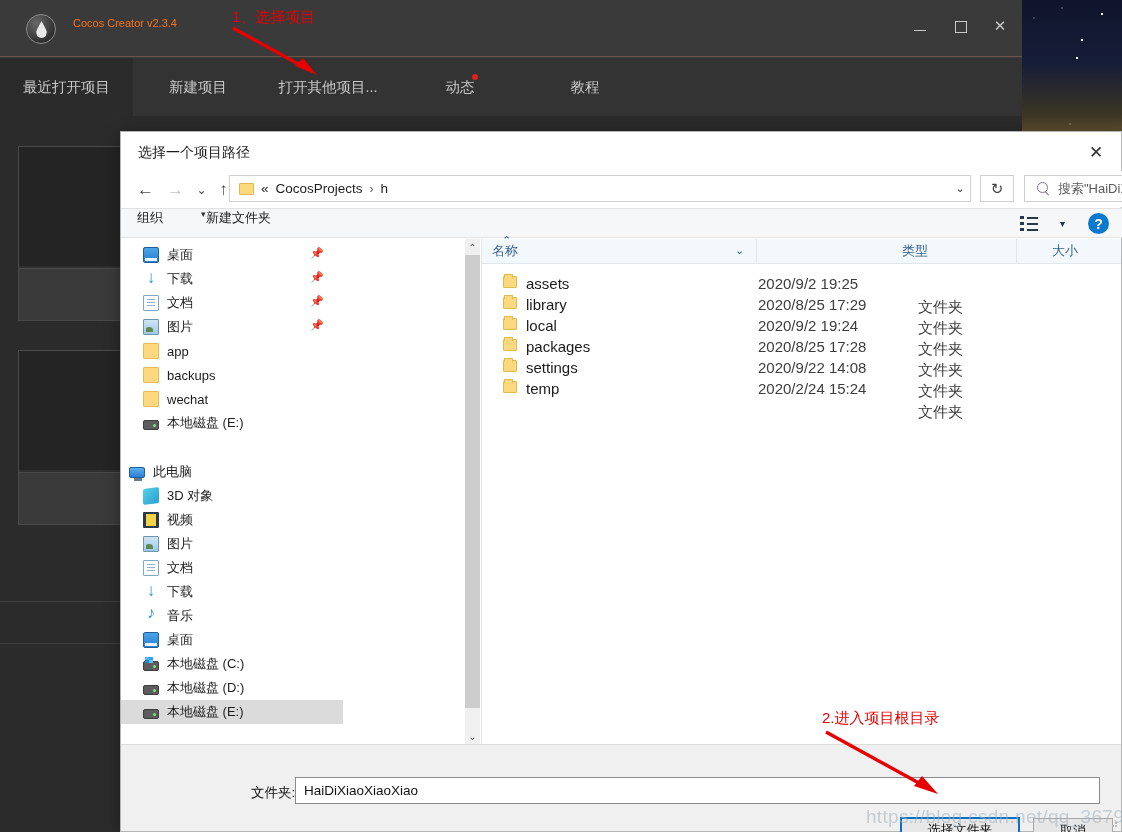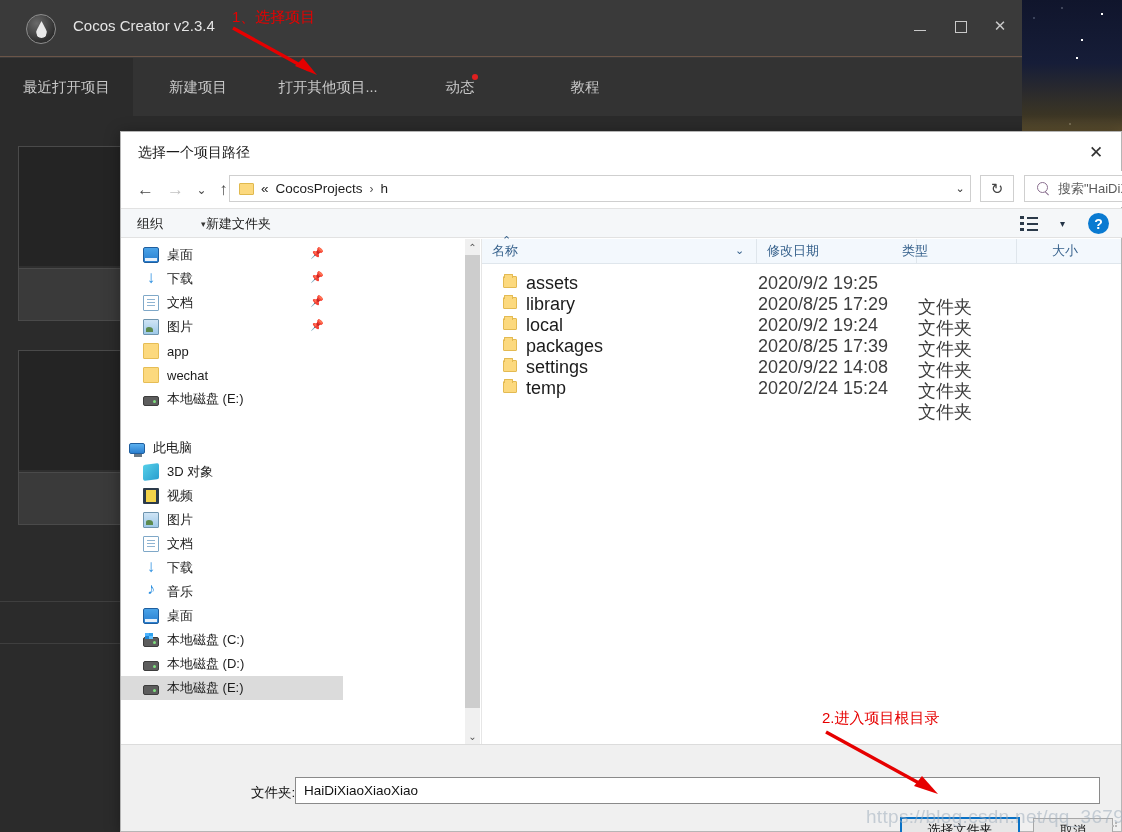--- a/index.html
+++ b/index.html
@@ -57,21 +57,21 @@
     border: 1px solid #8d8d8d;
   }
   .logo::after {
     content: ""; position: absolute; left: 9px; top: 6px; width: 11px; height: 17px;
     background: #e9e9e9;
     border-radius: 50% 50% 50% 50% / 72% 72% 28% 28%;
     clip-path: polygon(50% 0%, 100% 62%, 85% 100%, 15% 100%, 0% 62%);
   }
   .app-title {
     position: absolute; left: 73px; top: 17px;
-    font-size: 15px; color: #e5e5e5;
+    font-size: 11px; color: #f97316;
   }
   .win-btns {
     position: absolute; right: 14px; top: 18px;
     display: flex; gap: 24px; align-items: center;
   }
   .win-btn { width: 16px; height: 16px; position: relative; cursor: default; }
   .win-btn .glyph { position:absolute; inset:0; color:#c9c9c9; font-size: 15px; line-height: 16px; text-align:center; }
   .win-min::after { content:""; position:absolute; left:2px; bottom:3px; width:12px; height:1px; background:#c9c9c9; }
   .win-max::after { content:""; position:absolute; left:3px; top:3px; width:10px; height:10px; border:1px solid #c9c9c9; }
 
@@ -222,21 +222,21 @@
     content:""; position:absolute; left:8px; top:9px; width:5px; height:1.3px;
     background:#8a6f8f; transform:rotate(45deg); transform-origin:left center;
   }
   .dlg-search span { font-size:13px; color:#5a5a5a; margin-left:8px; }
 
   .dlg-toolbar {
     position:absolute; left:0; top:76px; width:1002px; height:30px;
     background:#f5f7f9; border-top:1px solid #e2e2e2; border-bottom:1px solid #e2e2e2;
   }
   .tb-item {
-    position:absolute; top:0; height:29px; display:flex; align-items:center;
+    position:absolute; top:0; height:29px; display:flex; 
     font-size:13px; color:#1b1b1b;gap:32px;
   }
   .tb-caret { font-size:9px; margin-left:6px; color:#333; }
   .view-icon {
     position:absolute; right:85px; top:7px; width:18px; height:15px;
   }
   .view-icon i { position:absolute; background:#2b3a4a; }
   .view-caret { position:absolute; right:58px; top:9px; font-size:10px; color:#243447; }
   .help-btn {
     position:absolute; right:14px; top:4px; width:21px; height:21px;
@@ -301,21 +301,21 @@
     position:absolute; left:360px; top:107px; right:0; bottom:87px;
     background:#fff; border-left:1px solid #e6e6e6;
   }
   .fl-header { position:absolute; left:0; top:0; right:0; height:25px; background:#f3f8fd; border-bottom:1px solid #dfe6ec; }
   .fl-col {
     position:absolute; top:0; height:24px; display:flex; align-items:center;
     font-size:13px; color:#36618c; border-right:1px solid #dfe6ec; padding-left:10px;
   }
   .sort-caret { position:absolute; left:20px; top:-5px; font-size:11px; color:#36618c; }
   .col-chev { position:absolute; left:253px; top:5px; font-size:11px; color:#36618c; }
-  .fl-row { position:absolute; left:0; right:0; height:21px; display:flex; align-items:center; font-size:18px; color:#1b1b1b; }
+  .fl-row { position:absolute; left:0; right:0; height:21px; display:flex; align-items:center; font-size:15px; color:#1b1b1b; }
   .fl-fico { position:absolute; left:21px; top:3px; width:14px; height:12px; background:#fcd97e; border:1px solid #e3ba52; border-radius:1px; }
   .fl-fico::before { content:""; position:absolute; left:0; top:-3px; width:7px; height:3px; background:#fcd97e; border:1px solid #e3ba52; border-bottom:none; border-radius:1px 1px 0 0;}
   .fl-name { position:absolute; left:44px; }
   .fl-date { position:absolute; left:276px; color:#3d3d3d; }
   .fl-type { position:absolute; left:436px; color:#3d3d3d;margin-top:47px; }
 
   
   .dlg-footer { position:absolute; left:0; right:0; bottom:0; height:87px; background:#f0f0f0; border-top:1px solid #dcdcdc; }
   .fn-label { position:absolute; left:130px; top:39px; font-size:13.5px; color:#111; }
   .fn-input {
@@ -497,20 +497,25 @@
         <span class="pin">📌</span>
       </div>
       <div class="sb-row">
         <span style="width:22px;flex:0 0 22px;"></span>
           <span class="sb-ico ico-folder"></span>
         <span>app</span>
       </div>
       <div class="sb-row">
         <span style="width:22px;flex:0 0 22px;"></span>
           <span class="sb-ico ico-folder"></span>
+        <span>backups</span>
+      </div>
+      <div class="sb-row">
+        <span style="width:22px;flex:0 0 22px;"></span>
+          <span class="sb-ico ico-folder"></span>
         <span>wechat</span>
       </div>
       <div class="sb-row">
         <span style="width:22px;flex:0 0 22px;"></span>
           <span class="sb-ico ico-disk"></span>
         <span>本地磁盘 (E:)</span>
       </div>
       <div style="height:12px;"></div>
       <div style="height:13px;"></div>
       <div class="sb-row">
@@ -578,23 +583,20 @@
     <div class="arrow-dn">⌄</div>
   </div>
 
   <div class="dlg-filelist">
     <div class="fl-header">
       <div class="fl-col" style="left:0;width:275px;">
         <span class="sort-caret">⌃</span>
         <span>名称</span>
         <span class="col-chev">⌄</span>
       </div>
-      <div class="fl-col" style="left:275px;width:160px;">
-        <span>修改日期</span>
-      </div>
       <div class="fl-col" style="left:410px;width:125px;">
         <span>类型</span>
       </div>
       <div class="fl-col" style="left:560px;width:82px;">
         <span>大小</span>
       </div>
     </div>
 
     <div class="fl-row" style="top:34px;">
       <span class="fl-fico"></span>
@@ -610,21 +612,21 @@
     </div>
     <div class="fl-row" style="top:76px;">
       <span class="fl-fico"></span>
       <span class="fl-name">local</span>
       <span class="fl-date">2020/9/2 19:24</span>
       <span class="fl-type">文件夹</span>
     </div>
     <div class="fl-row" style="top:97px;">
       <span class="fl-fico"></span>
       <span class="fl-name">packages</span>
-      <span class="fl-date">2020/8/25 17:39</span>
+      <span class="fl-date">2020/8/25 17:28</span>
       <span class="fl-type">文件夹</span>
     </div>
     <div class="fl-row" style="top:118px;">
       <span class="fl-fico"></span>
       <span class="fl-name">settings</span>
       <span class="fl-date">2020/9/22 14:08</span>
       <span class="fl-type">文件夹</span>
     </div>
     <div class="fl-row" style="top:139px;">
       <span class="fl-fico"></span>

